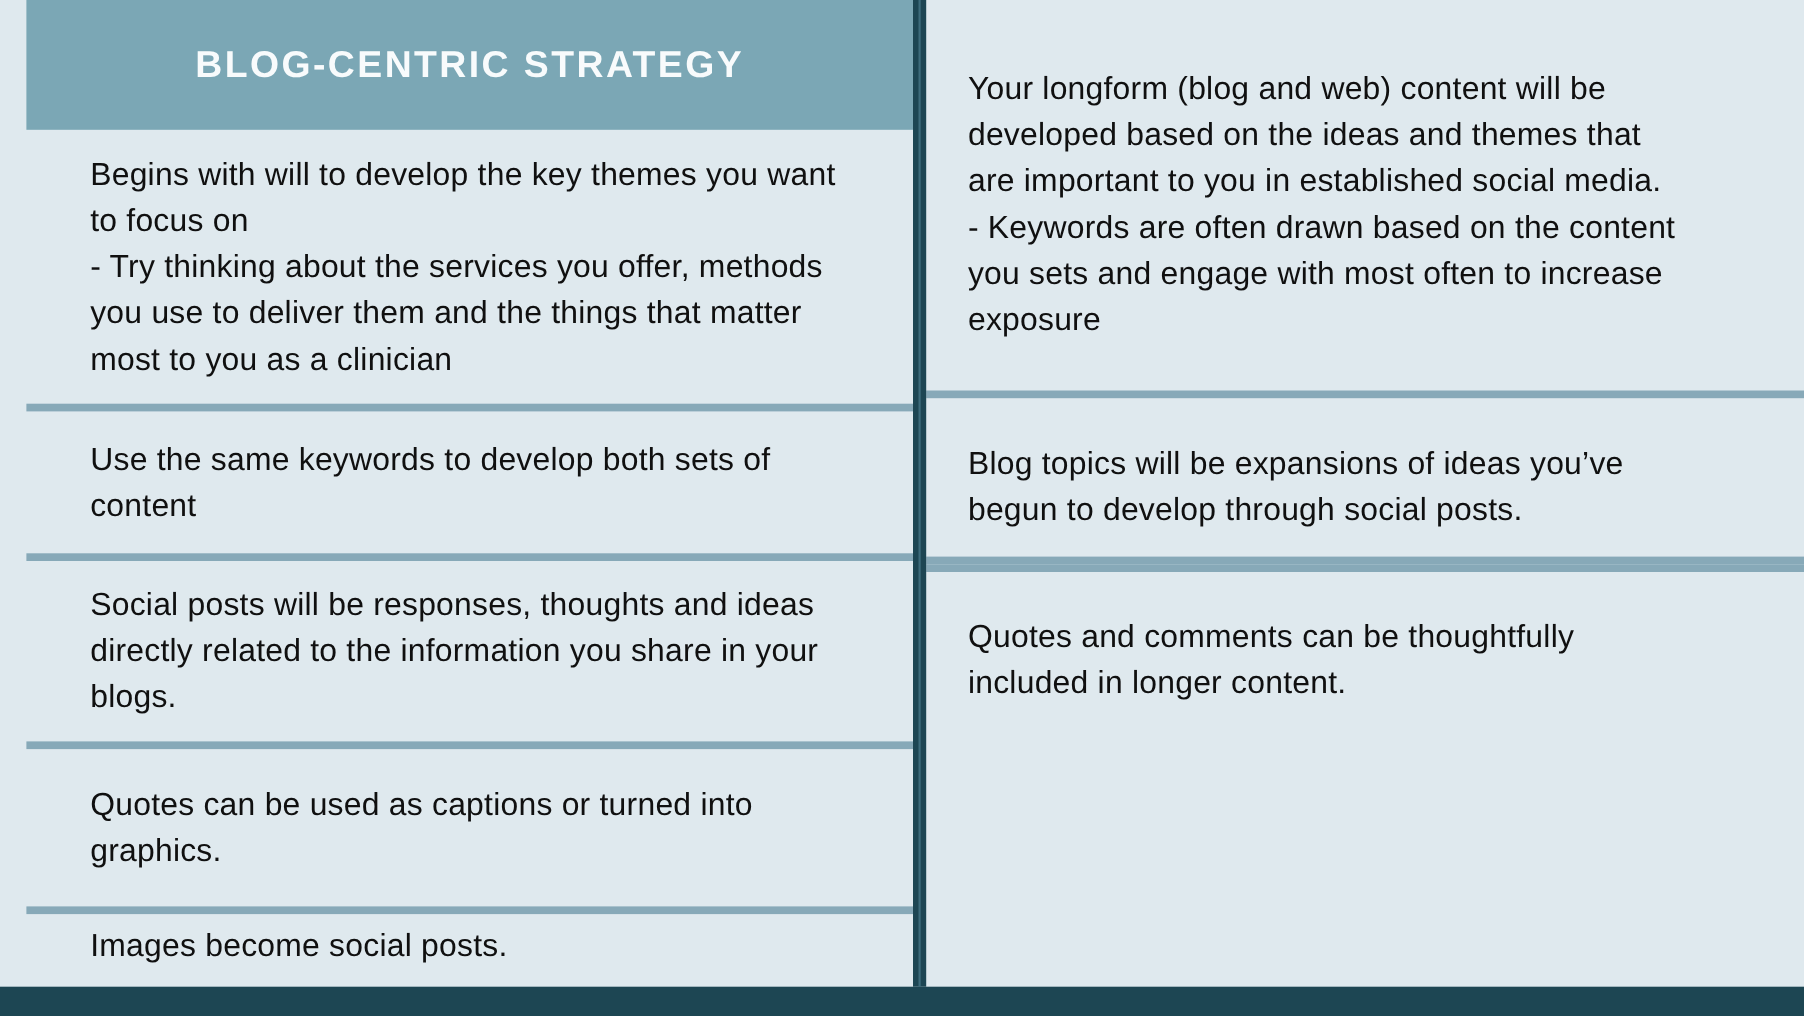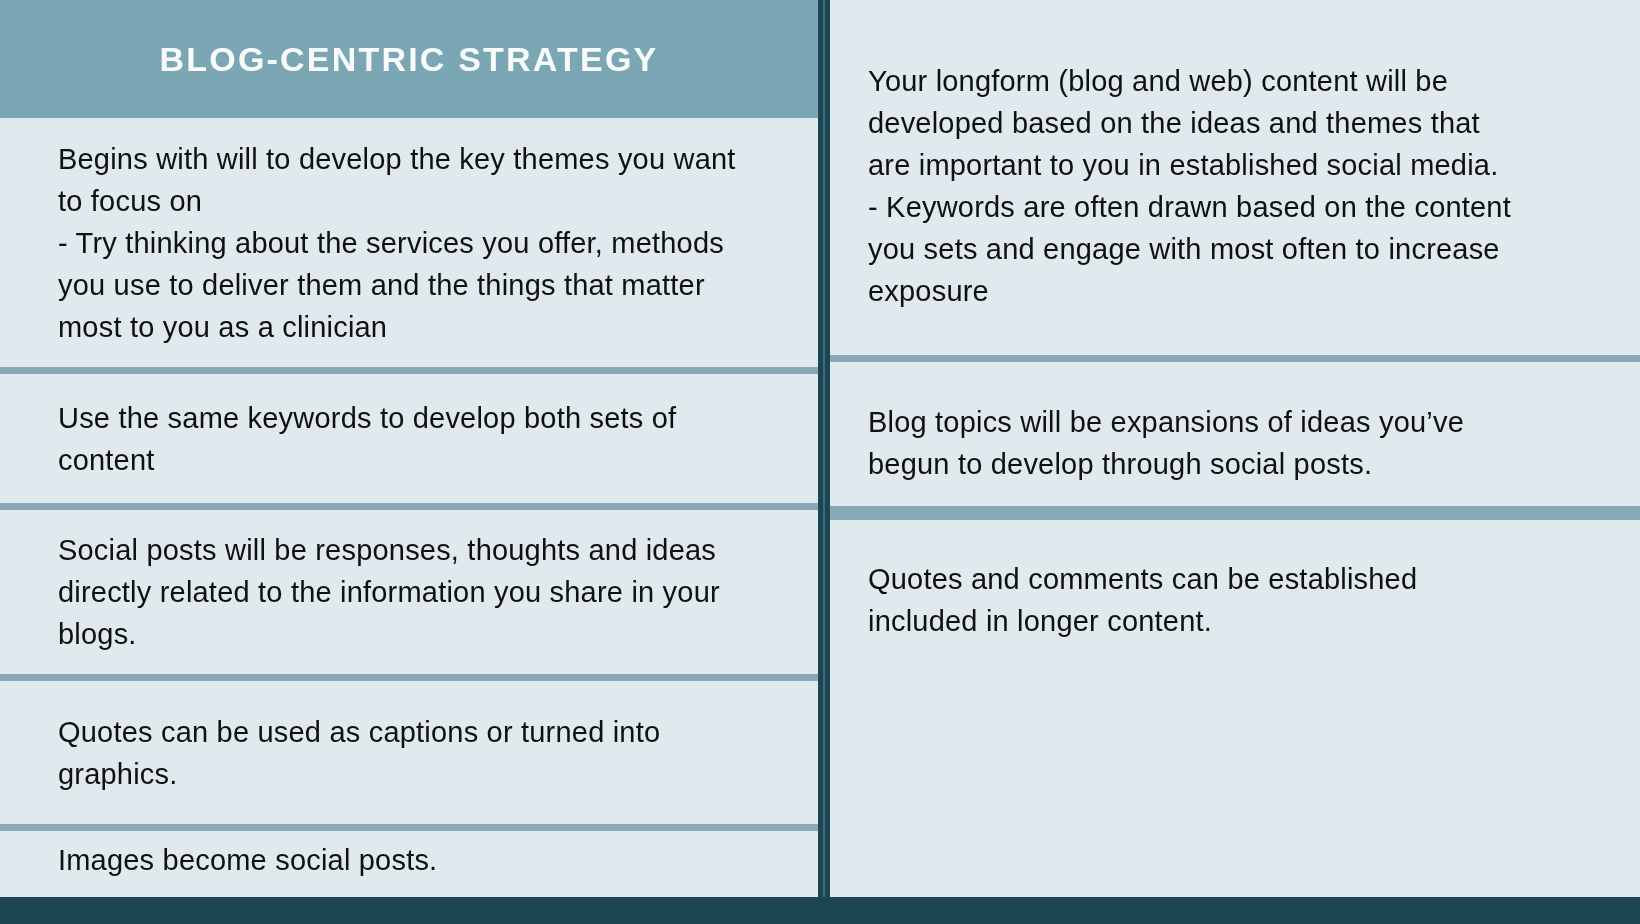--- a/index.html
+++ b/index.html
@@ -5,21 +5,21 @@
   html, body { margin: 0; padding: 0; background: #ffffff; }
   .canvas {
     width: 1640px; height: 924px;
     background: #dfe9ee;
     display: flex; flex-direction: column;
     overflow: hidden;
     font-family: "Liberation Sans", sans-serif;
   }
   .cols { display: flex; height: 897px; }
   .col { display: flex; flex-direction: column; background: #dfe9ee; }
-  .col-left  { width: 818px; }
+  .col-left  { width: 818px; padding-left: 24px; }
   .col-right { width: 810px; }
 
   .vdiv { width: 12px; background: #1d4653; position: relative; flex: 0 0 auto; }
   .vdiv-stripe { position: absolute; left: 5px; top: 0; width: 2px; height: 100%; background: #3e6c7c; }
 
   .col-header {
     height: 118px; flex: 0 0 auto;
     background: #7ba7b5; color: #f8fbfc;
     display: flex; align-items: center; justify-content: center;
     font-size: 34px; font-weight: bold; letter-spacing: 2.2px;
@@ -101,19 +101,19 @@
       <div class="hdiv"></div>
 
       <div class="row r-r2">
         <p>Blog topics will be expansions of ideas you’ve begun to develop through social posts.</p>
       </div>
       <div class="hdiv"></div>
 
       <div class="hdiv"></div>
 
       <div class="row r-r4">
-        <p>Quotes and comments can be established included in longer content.</p>
+        <p>Quotes and comments can be thoughtfully included in longer content.</p>
       </div>
     </section>
 
   </div>
   <footer class="bottom-bar"></footer>
 </div>
 
 </body></html>

